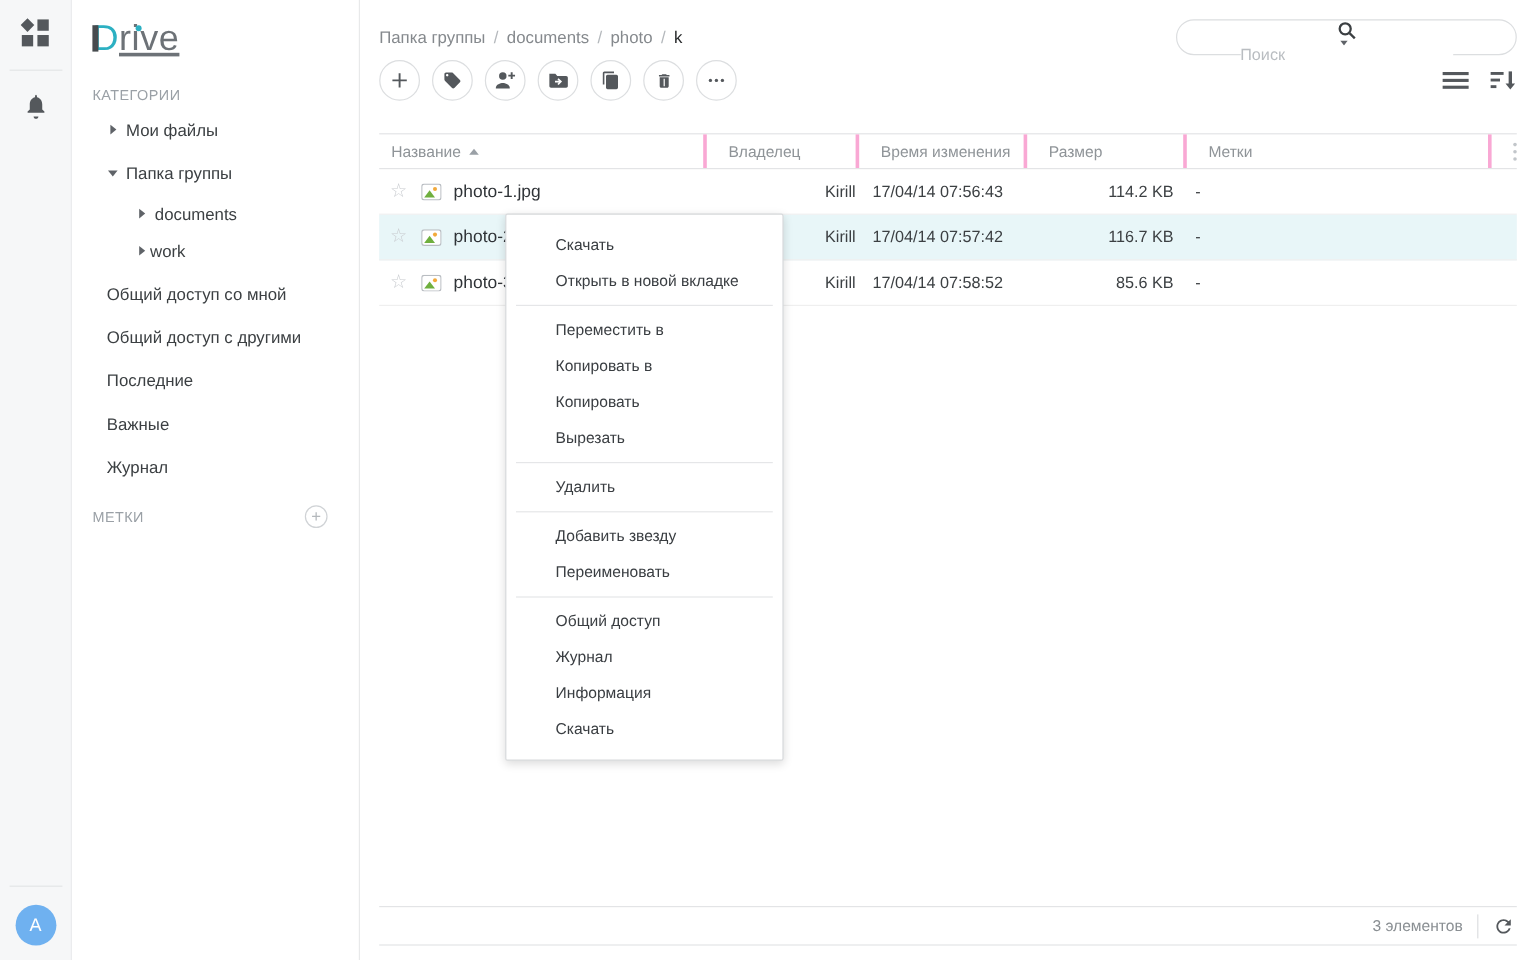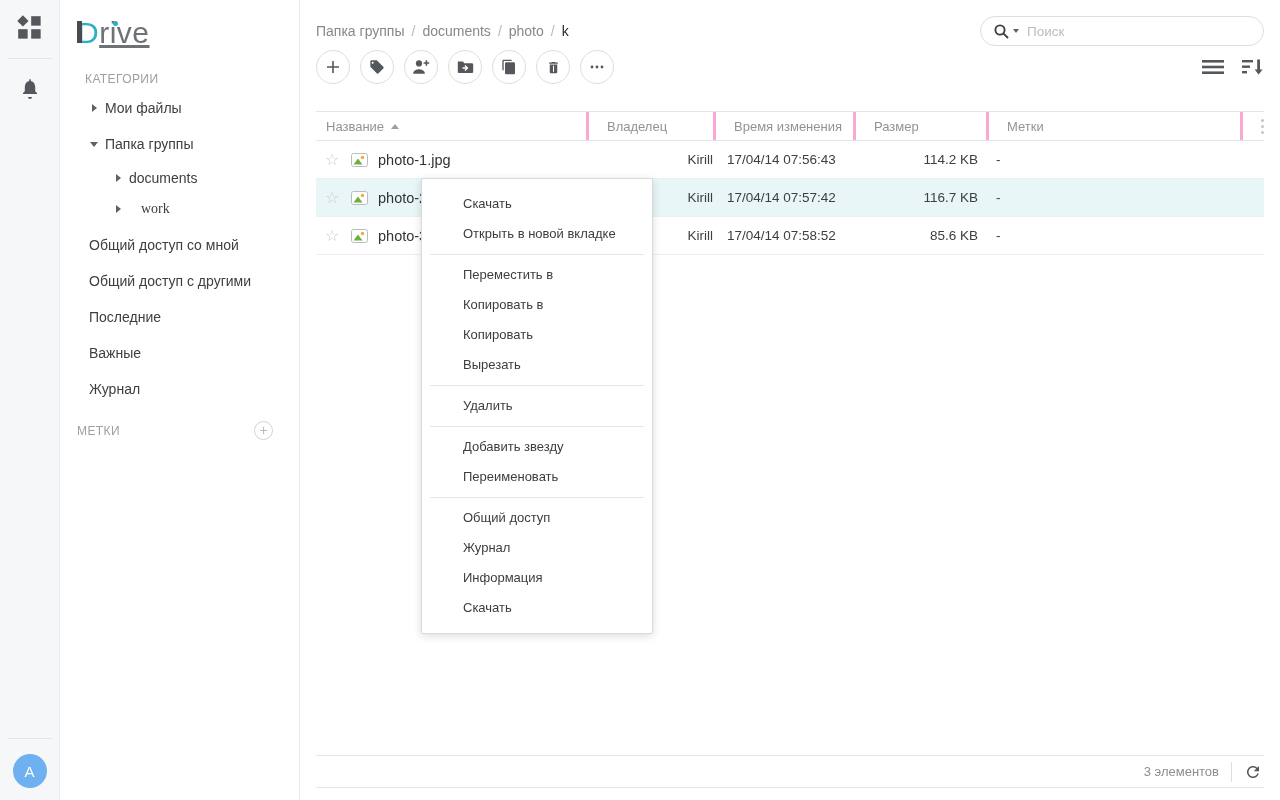--- a/index.html
+++ b/index.html
@@ -18,40 +18,40 @@
 
   
   .sidebar { width:240px; background:#fff; border-right:1px solid #e8e9ea; padding-top:14px; }
   .logo { margin-left:17px; height:38px; display:flex; align-items:center;
           font-size:30px; letter-spacing:.5px; position:relative; }
   .logo-d { color:#2cb0c2; position:relative; }
   .logo-d::before { content:""; position:absolute; left:0; top:5px; width:4.5px; height:22px; background:#474b4f; }
   .logo-rest { color:#6d7277; position:relative;text-decoration:underline; }
   .logo-rest::after { content:""; position:absolute; left:13.5px; top:5px; width:5px; height:5px;
                       border-radius:50%; background:#2cb0c2; }
-  .section-label { font-size:12px; color:#9aa0a6; letter-spacing:.4px; margin:20px 0 4px 25px; }
+  .section-label { font-size:12px; color:#9aa0a6; letter-spacing:.4px; margin:20px 0 4px 17px; }
   .tree-item { height:36px; display:flex; align-items:center; font-size:14px; color:#3c4043; cursor:pointer; }
   .tree-item.sub { height:31px; }
   .tree-item .caret-box { width:14px; display:flex; justify-content:center; }
   .caret-right { width:0; height:0; border-left:5px solid #5f6368; border-top:4px solid transparent; border-bottom:4px solid transparent; }
   .caret-down  { width:0; height:0; border-top:5px solid #5f6368; border-left:4px solid transparent; border-right:4px solid transparent; }
   .ind-0 { padding-left:27px; } .ind-1 { padding-left:51px; } .flat { padding-left:29px; }
   .labels-row { margin-top:14px; display:flex; align-items:center; justify-content:space-between; padding:0 26px 0 17px; }
   .plus-circle { width:19px; height:19px; border:1px solid #d0d3d6; border-radius:50%; color:#b4b8bc;
                  font-size:14px; line-height:16px; text-align:center; cursor:pointer; }
 
   
   .main { flex:1; display:flex; flex-direction:column; position:relative; }
   .topbar { display:flex; justify-content:space-between; align-items:center; padding:16px 16px 0; }
   .breadcrumb { font-size:14px; display:flex; align-items:center; height:30px; }
   .crumb { color:#85898d; cursor:pointer; }
   .crumb-sep { color:#b4b8bc; margin:0 7px; }
   .crumb-current { color:#26282a; }
   .searchbox { width:284px; height:30px; border:1px solid #dcdee0; border-radius:15px;
-               display:flex; align-items:center; padding:0 12px; background:#fff; }
+               display:flex; align-items:center; padding:0 12px; background:#fff;flex-direction:column; }
   .searchbox input { border:none; outline:none; flex:1; font-size:13.5px; color:#3c4043;
                      font-family:"Liberation Sans", sans-serif; }
   .searchbox input::placeholder { color:#b9bdc1; }
   .search-caret { width:0; height:0; border-top:4px solid #5f6368; border-left:3.5px solid transparent;
                   border-right:3.5px solid transparent; margin:0 8px 0 3px; }
 
   .toolbar { display:flex; align-items:center; padding:4px 16px 0; }
   .tool-btn { width:34px; height:34px; border:1px solid #dcdee0; border-radius:50%; background:#fff;
               display:flex; align-items:center; justify-content:center; margin-right:10px; cursor:pointer; }
   .toolbar .spacer { flex:1; }
@@ -144,21 +144,21 @@
     <div class="tree-item sub ind-1">
       <span class="caret-box">
           <span class="caret-right"></span>
         </span>
       <span style="margin-left:4px;">documents</span>
     </div>
     <div class="tree-item sub ind-1">
       <span class="caret-box">
           <span class="caret-right"></span>
         </span>
-      <span style="margin-left:16px;font-family:Liberation Serif, serif;">work</span>
+      <span style="margin-left:0;">work</span>
     </div>
     <div class="tree-item flat" style="margin-top:3px;">
       <span>Общий доступ со мной</span>
     </div>
     <div class="tree-item flat">
       <span>Общий доступ с другими</span>
     </div>
     <div class="tree-item flat">
       <span>Последние</span>
     </div>

